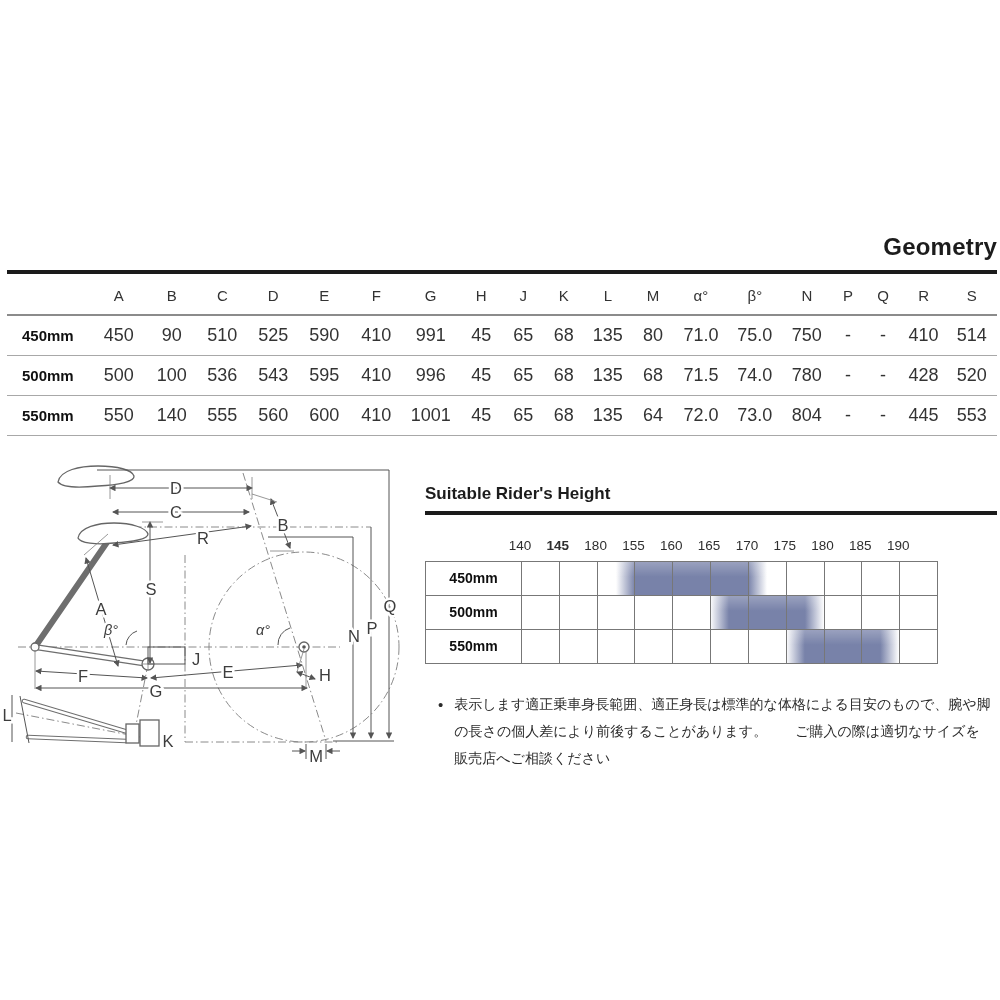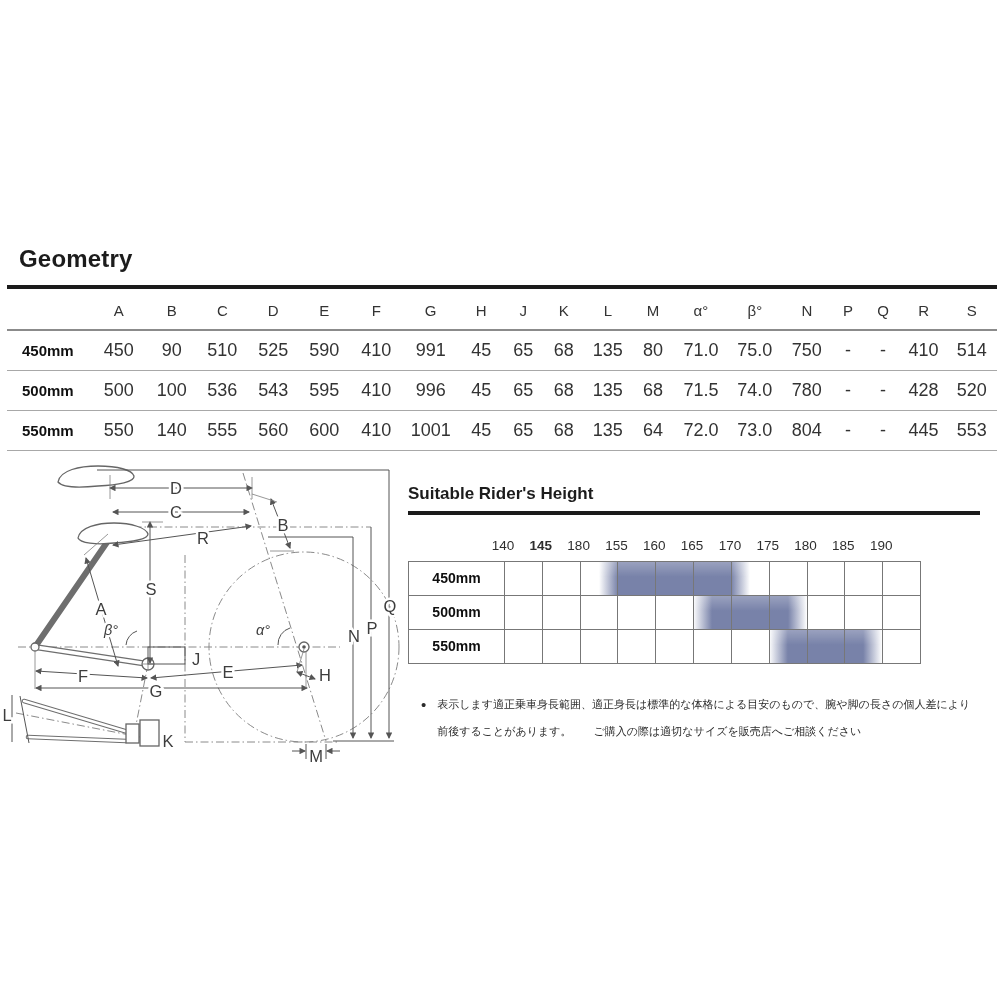--- a/index.html
+++ b/index.html
@@ -1,21 +1,21 @@
 <!DOCTYPE html>
 <html><head>
 <meta charset="utf-8">
 <style>
   html,body{margin:0;padding:0;background:#fff;}
   .page{position:relative;width:1000px;height:1000px;background:#fff;overflow:hidden;
         font-family:"Liberation Sans",sans-serif;color:#333;}
 
   
   .geo{position:absolute;left:7px;right:3px;top:233px;}
-  .geo h1{margin:12px;font-size:24px;font-weight:700;color:#1c1c1c;letter-spacing:.2px;}
+  .geo h1{margin:0;font-size:24px;font-weight:700;color:#1c1c1c;letter-spacing:.2px;text-align:right;}
   .rule{height:4px;background:#1b1b1b;margin-top:9px;}
   table.geotbl{width:100%;border-collapse:collapse;table-layout:fixed;}
   table.geotbl thead th{font-weight:400;font-size:15px;color:#333;padding:13px 0 10px;
         border-bottom:2px solid #8b8b8b;text-align:center;}
   table.geotbl thead th.rowlabel{text-align:left;}
   table.geotbl tbody td{font-size:18px;color:#333;text-align:center;padding:9px 0;
         border-bottom:1.5px solid #a8a8a8;}
   table.geotbl tbody th.rowlabel{text-align:left;padding-left:15px;font-size:15px;
         font-weight:700;color:#101010;border-bottom:1.5px solid #a8a8a8;}
 
@@ -29,37 +29,37 @@
   .s1{stroke:#6e6e6e;stroke-width:4.6;fill:none;stroke-linecap:round;}
   .s2{stroke:#fff;stroke-width:2.6;fill:none;stroke-linecap:round;}
   .pt{fill:#fff;stroke:#666;stroke-width:1.3;}
   .dm{stroke:#555;stroke-width:1;fill:none;}
   .ex{stroke:#7d7d7d;stroke-width:.8;fill:none;}
   .lb{font:16.5px "Liberation Sans",sans-serif;fill:#3d3d3d;text-anchor:middle;
       paint-order:stroke;stroke:#fff;stroke-width:5;}
   .lbs{font-size:14.5px;font-style:italic;}
 
   
-  .riders{position:absolute;left:408px;top:484px;width:572px;}
+  .riders{position:absolute;left:425px;top:484px;width:572px;}
   .riders h2{margin:0;font-size:17px;font-weight:700;color:#1c1c1c;}
   .rule2{height:3.5px;background:#1b1b1b;margin-top:7px;}
   .ticks{position:relative;height:26px;margin-top:20px;width:513px;}
   .tick{position:absolute;top:3px;transform:translateX(-50%);font-size:13.5px;color:#2f2f2f;}
   .unit{position:absolute;top:8px;font-size:10.5px;color:#555;}
   .cgrid{width:511px;border:1px solid #777;}
   .crow{display:flex;height:33px;position:relative;background:#fff;}
   .crow + .crow{border-top:1px solid #777;}
   .rlabel{width:95px;flex:none;display:flex;align-items:center;justify-content:center;
       font-weight:700;font-size:14px;color:#0e0e0e;position:relative;z-index:2;}
   .area{position:relative;flex:1;}
   .gcell{position:absolute;top:0;bottom:0;border-left:1px solid #777;z-index:2;}
   .band{position:absolute;top:0;bottom:0;z-index:1;}
   .note{display:flex;margin-top:27px;padding-left:13px;color:#2b2b2b;}
   .bullet{font-size:15px;line-height:27px;margin-right:11px;}
-  .note p{margin:0;font-size:11px;line-height:27px;width:537px;}
+  .note p{margin:0;font-size:14px;line-height:27px;width:537px;}
 </style>
 </head>
 <body>
 
 <div class="page">
 
   <section class="geo">
     <h1>Geometry</h1>
     <div class="rule"></div>
     <table class="geotbl">

